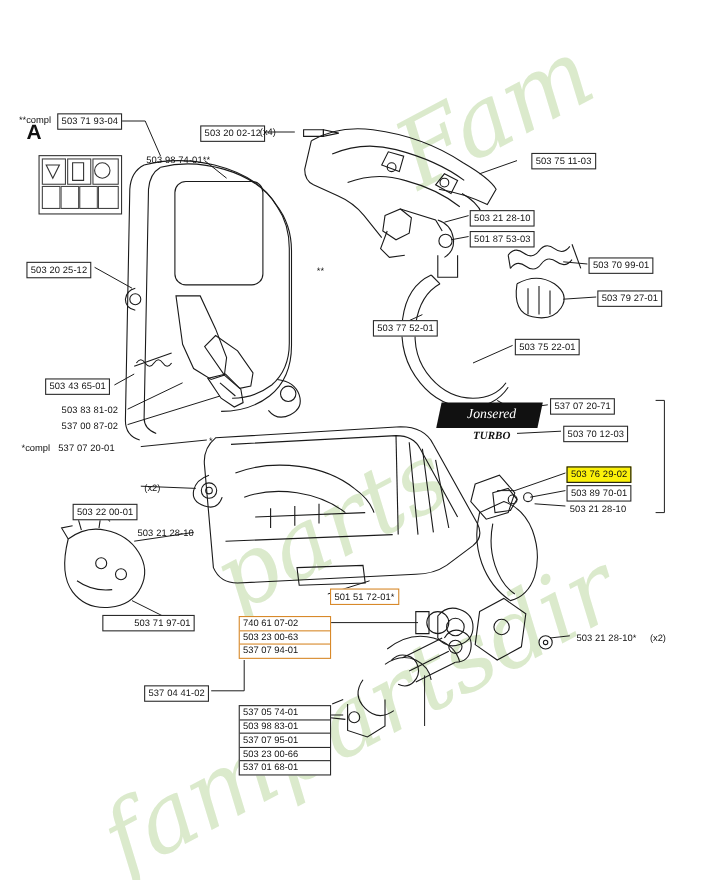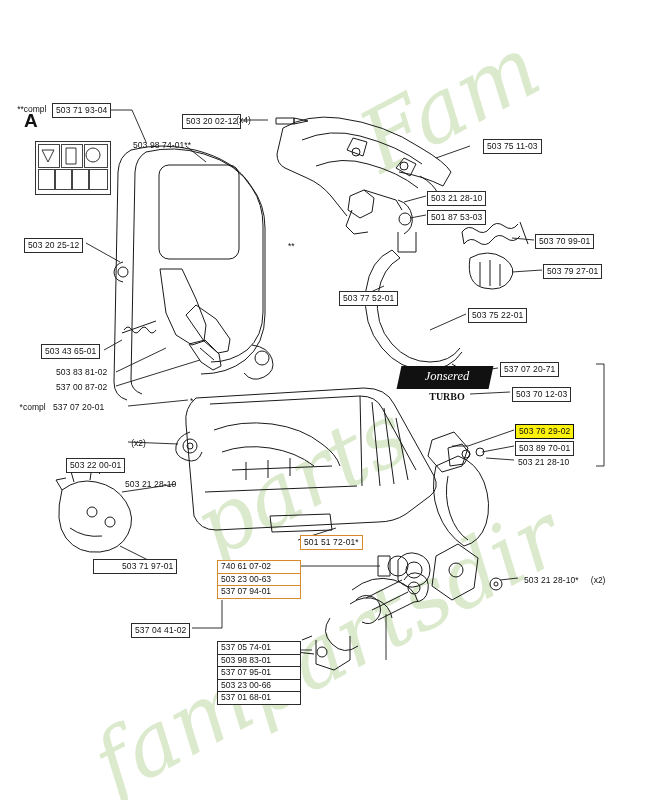--- a/index.html
+++ b/index.html
@@ -25,21 +25,21 @@
       font-family:"DejaVu Serif",serif;font-style:italic;pointer-events:none;}
   #wm1{left:356px;top:54px;transform:rotate(-28deg);}
   #wm2{left:188px;top:430px;transform:rotate(-28deg);}
   #wm3{left:70px;top:600px;transform:rotate(-28deg);}
   .logo{position:absolute;left:399px;top:366px;width:92px;height:40px;}
   .logo .bar{position:absolute;left:0;top:0;width:92px;height:23px;background:#111;
       transform:skewX(-12deg);}
   .logo .brand{position:absolute;left:5px;top:3px;width:86px;text-align:center;
       color:#fff;font-size:12.5px;font-style:italic;font-family:"Liberation Serif",serif;}
   .logo .turbo{position:absolute;left:5px;top:25px;width:86px;text-align:center;
-      font-size:10px;font-weight:bold;font-family:"Liberation Serif",serif;}
+      font-size:10px;font-style:italic;font-weight:bold;font-family:"Liberation Serif",serif;}
   .warn{position:absolute;left:35px;top:141px;width:74px;height:52px;border:1px solid #333;background:#fff;}
   .warn .cell{position:absolute;border:1px solid #444;background:#fff;}
 </style>
 </head>
 <body>
 
 <div id="sheet">
 
   <div class="wm" id="wm1">Fam</div>
   <div class="wm" id="wm2">parts</div>

